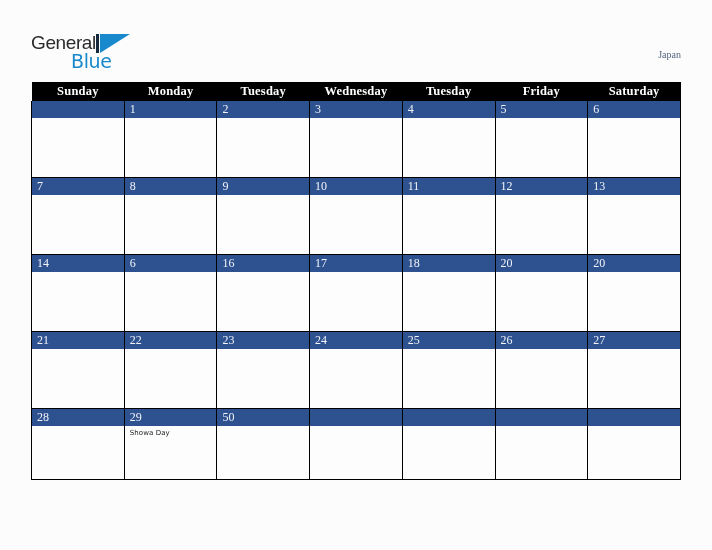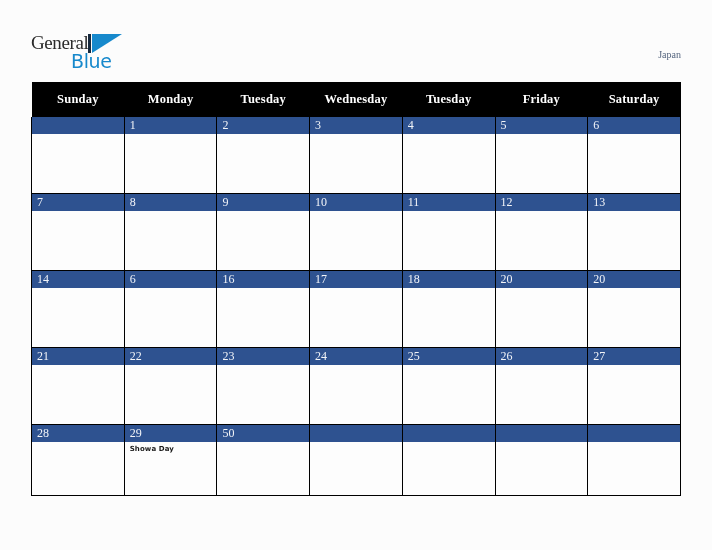--- a/index.html
+++ b/index.html
@@ -35,21 +35,21 @@
   }
   .logo-row1 {
     position: absolute;
     left: 0;
     top: 0;
     height: 23px;
     display: flex;
     align-items: flex-end;
   }
   .logo-general {
-    font-family: Liberation Serif, serif;
+    font-family: Liberation Sans, sans-serif;
     font-size: 19px;
     letter-spacing: -0.4px;
     color: #2b2b2b;
     line-height: 20px;
   }
   .logo-triangle {
     width: 34px;
     height: 20px;
     margin-left: 0px;
     position: relative;
@@ -118,21 +118,21 @@
     border-collapse: collapse;
     table-layout: fixed;
   }
   .calendar th {
     background: #000000;
     color: #ffffff;
     font-family: "Liberation Serif", serif;
     font-weight: bold;
     font-size: 12.5px;
     height: 19px;
-    padding: 8px;
+    padding: 0;
     text-align: center;
     border: none;
     letter-spacing: 0.2px;
   }
   .calendar td {
     padding: 0;
     vertical-align: top;
     width: 92.85px;
     border-left: 1px solid #000000;
     border-right: 1px solid #000000;
@@ -165,21 +165,20 @@
   }
   .event {
     display: block;
     font-family: "DejaVu Sans", sans-serif;
     font-size: 7px;
     line-height: 9px;
     color: #1a1a1a;
     letter-spacing: 0.1px;
     margin-bottom: 1px;
     white-space: nowrap;
-    font-weight: bold;
   }
 </style>
 </head>
 <body>
 
 <div class="page-header">
 
   <div class="logo">
     <div class="logo-row1">
       <span class="logo-general">General</span>

